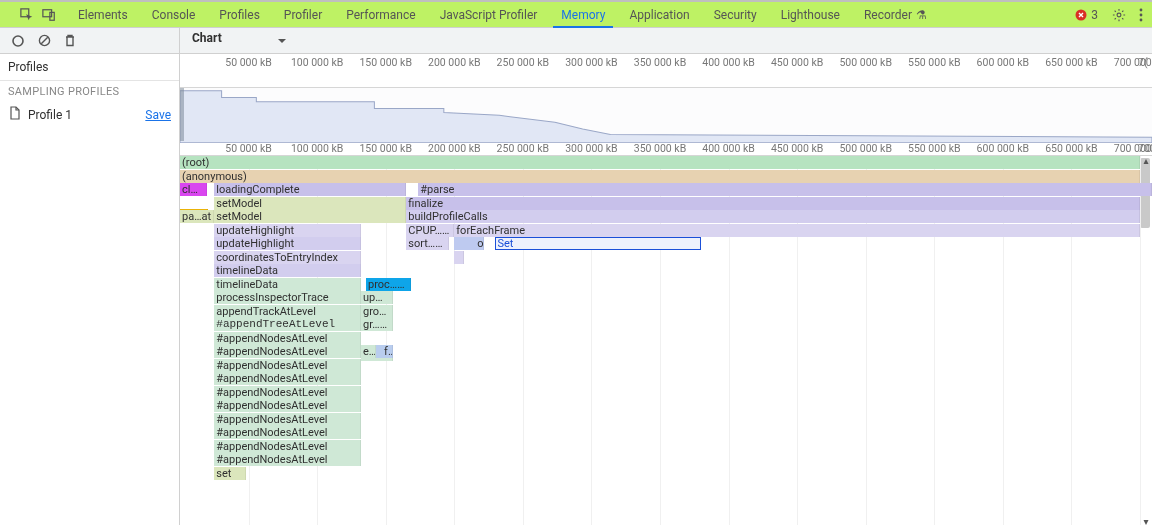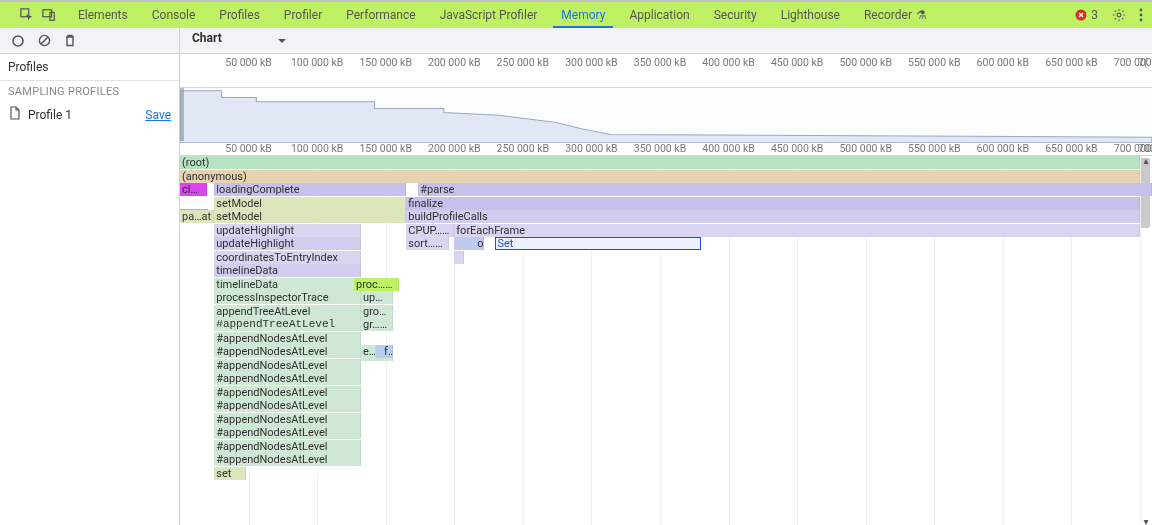--- a/index.html
+++ b/index.html
@@ -311,24 +311,24 @@
         <div class="row" style="top: 67.5px; left: 226.286px; width: 48px; background: rgb(217, 212, 240);">CPUP…del</div>
         <div class="row" style="top: 67.5px; left: 274.286px; width: 685.714px; background: rgb(217, 212, 240);">forEachFrame</div>
         <div class="row" style="top: 81px; left: 34.2857px; width: 146.743px; background: rgb(210, 205, 238);">updateHighlight</div>
         <div class="row" style="top: 81px; left: 226.286px; width: 42.5143px; background: rgb(217, 212, 240);">sort…ples</div>
         <div class="row" style="top: 81px; left: 274.286px; width: 30.1714px; background: rgb(190, 202, 240); padding-left: 23px;">o…k</div>
         <div class="row sel" style="top: 81px; left: 315.429px; width: 205.714px; background: rgb(255, 255, 255);">Set</div>
         <div class="row" style="top: 94.5px; left: 34.2857px; width: 146.743px; background: rgb(217, 212, 240);">coordinatesToEntryIndex</div>
         <div class="row" style="top: 94.5px; left: 274.286px; width: 9.6px; background: rgb(217, 212, 240);"></div>
         <div class="row" style="top: 108px; left: 34.2857px; width: 146.743px; background: rgb(210, 205, 238);">timelineData</div>
         <div class="row" style="top: 121.5px; left: 34.2857px; width: 146.743px; background: rgb(207, 232, 214);">timelineData</div>
-        <div class="row" style="top: 121.5px; left: 174px; width: 45.2571px; background: #bef264;">proc…ata</div>
+        <div class="row" style="top: 121.5px; left: 186px; width: 45.2571px; background: #0ea5e9;">proc…ata</div>
         <div class="row" style="top: 135px; left: 34.2857px; width: 146.743px; background: rgb(207, 232, 214);">processInspectorTrace</div>
         <div class="row" style="top: 135px; left: 181.029px; width: 31.5429px; background: rgb(207, 232, 214);">up…up</div>
-        <div class="row" style="top: 148.5px; left: 34.2857px; width: 146.743px; background: rgb(207, 232, 214);">appendTreeAtLevel</div>
+        <div class="row" style="top: 148.5px; left: 34.2857px; width: 146.743px; background: rgb(207, 232, 214);">appendTrackAtLevel</div>
         <div class="row" style="top: 148.5px; left: 181.029px; width: 31.5429px; background: rgb(207, 232, 214);">gro…ts</div>
         <div class="row" style="top: 162px; left: 34.2857px; width: 146.743px; background: rgb(207, 232, 214); font-family: Liberation Mono, monospace;">#appendTreeAtLevel</div>
         <div class="row" style="top: 162px; left: 181.029px; width: 31.5429px; background: rgb(207, 232, 214);">gr…ew</div>
         <div class="row" style="top: 175.5px; left: 34.2857px; width: 146.743px; background: rgb(207, 232, 214);">#appendNodesAtLevel</div>
         <div class="row" style="top: 175.5px; left: 181.029px; width: 31.5429px; background: rgb(207, 232, 214); margin-top: 16px;">ev…ew</div>
         <div class="row" style="top: 189px; left: 34.2857px; width: 146.743px; background: rgb(207, 232, 214);">#appendNodesAtLevel</div>
         <div class="row" style="top: 189px; left: 181.029px; width: 15.0857px; background: rgb(207, 232, 214);">e…</div>
         <div class="row" style="top: 189px; left: 196.114px; width: 16.4571px; background: rgb(185, 205, 238); padding-left: 8px;">f…r</div>
         <div class="row" style="top: 202.5px; left: 34.2857px; width: 146.743px; background: rgb(207, 232, 214);">#appendNodesAtLevel</div>
         <div class="row" style="top: 216px; left: 34.2857px; width: 146.743px; background: rgb(207, 232, 214);">#appendNodesAtLevel</div>

